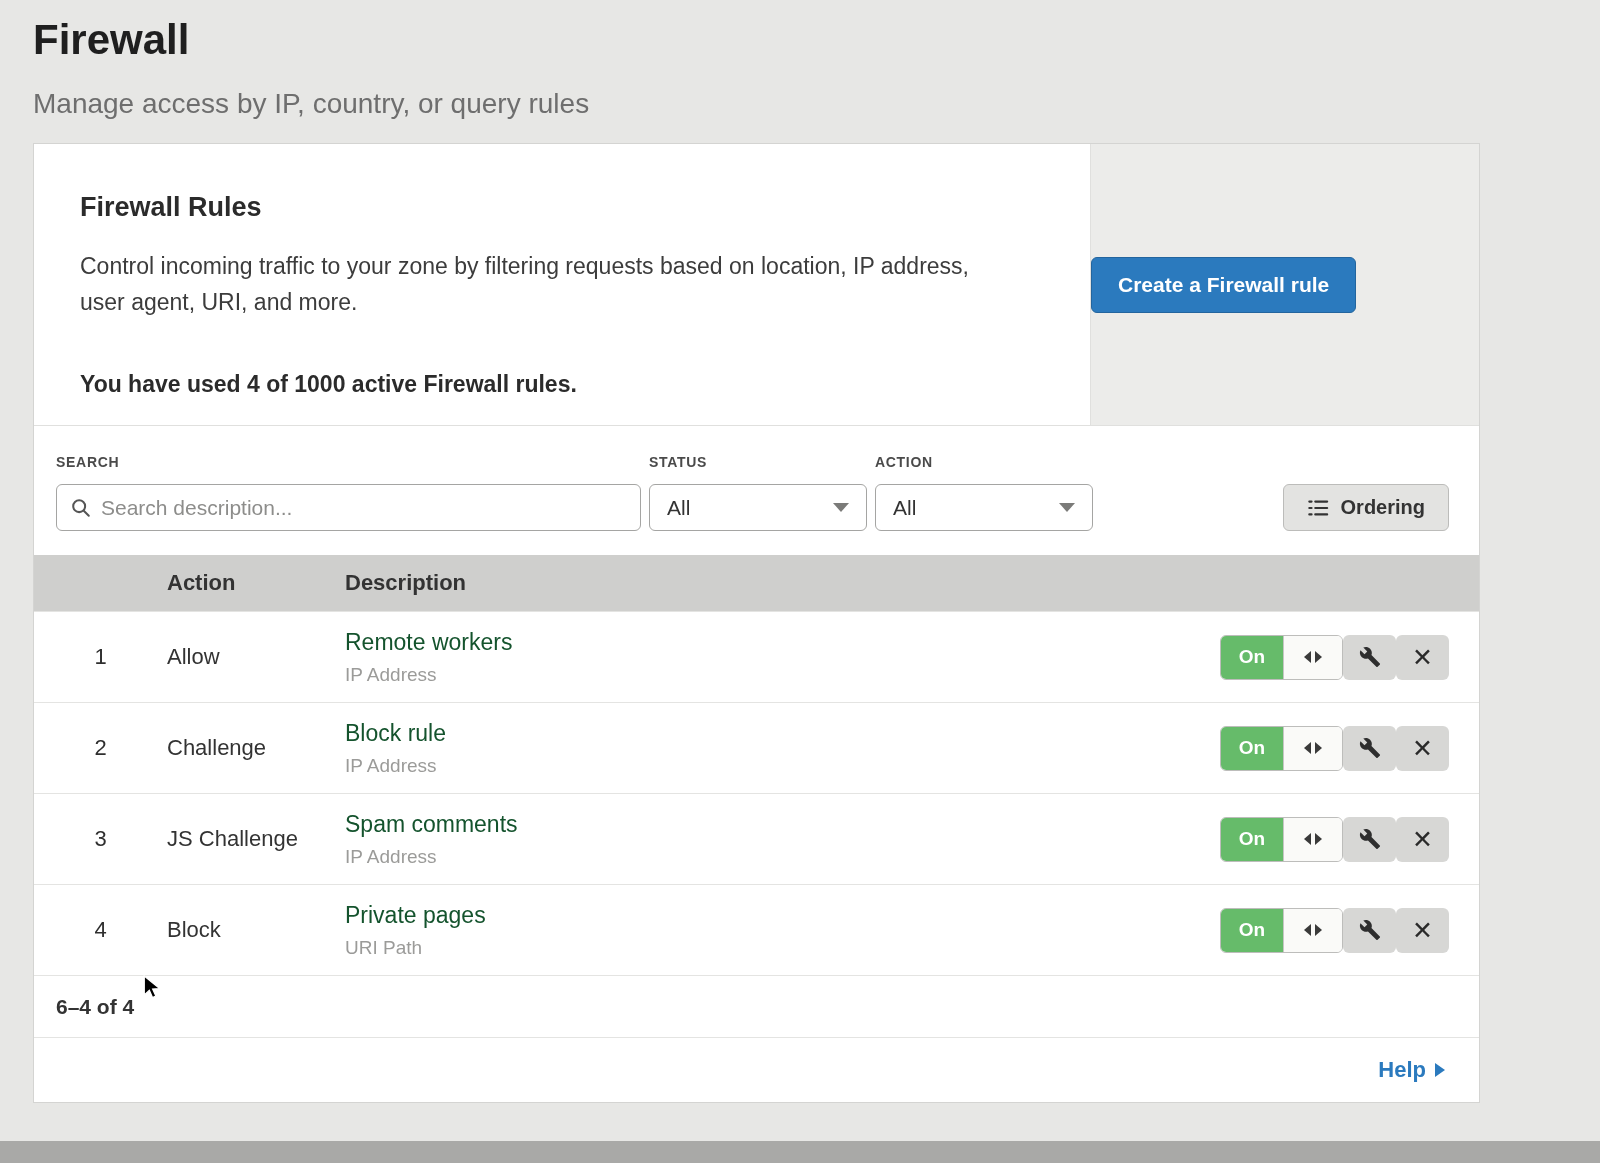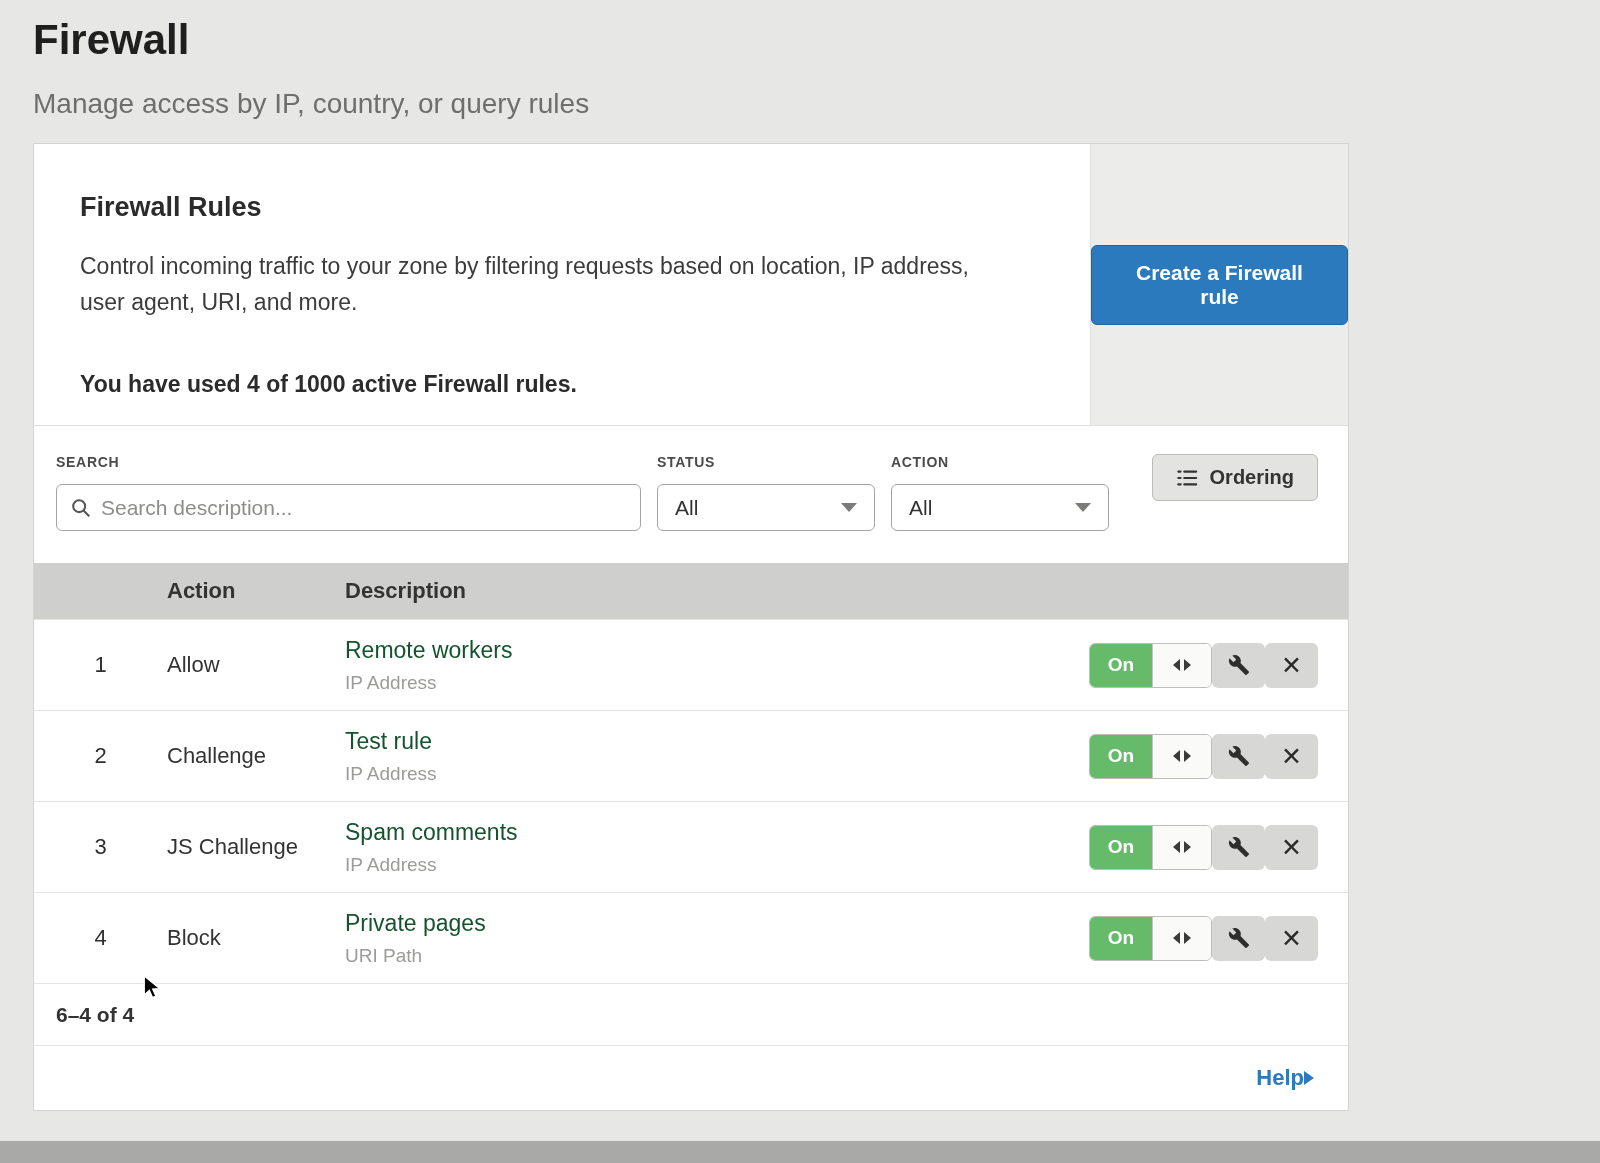--- a/index.html
+++ b/index.html
@@ -9,39 +9,39 @@
     font-family:"Liberation Sans",sans-serif;
     position:relative;
     overflow:hidden;
     color:#2b2b2b;
   }
   .page-head{padding:10px 33px 0}
   .page-title{font-size:42px;font-weight:700;color:#1f1f1f;padding-top:6px}
   .page-subtitle{font-size:28px;color:#6e6e6e;margin-top:24px}
 
   .panel{
-    position:absolute;left:33px;top:143px;width:1316px;
+    position:absolute;left:33px;top:143px;width:1447px;
     background:#fff;border:1px solid #d4d4d2;
   }
 
   
   .panel-header{display:flex;border-bottom:1px solid #e0e0de;height:282px}
   .panel-header-left{width:1056px;padding:48px 70px 0 46px;background:#fff}
   .card-heading{font-size:27px;font-weight:700;color:#2b2b2b;margin-bottom:26px}
   .card-desc{font-size:23px;color:#3c3c3c;line-height:1.55;max-width:950px}
   .card-usage{font-size:23px;font-weight:700;color:#2b2b2b;margin-top:51px}
   .panel-header-right{flex:1;background:#ececea;display:flex;align-items:center;border-left:1px solid #e0e0de}
   .create-btn{
     background:#2b7abe;color:#fff;font-size:21px;font-weight:600;
     border:1px solid #23659e;border-radius:6px;padding:15px 26px;
     cursor:pointer;font-family:inherit;
   }
 
   
-  .filters{display:flex;padding:28px 30px 32px 22px;gap:16px}
+  .filters{display:flex;align-items:flex-end;padding:28px 30px 24px 22px;gap:8px}
   .filter label{display:block;font-size:14px;font-weight:700;color:#4a4a4a;letter-spacing:.7px;margin-bottom:14px}
   .search-box{
     width:585px;height:47px;border:1px solid #a5a5a3;border-radius:6px;background:#fff;
     display:flex;align-items:center;padding:0 13px;gap:9px;
   }
   .search-box input{border:none;outline:none;flex:1;font-size:21px;color:#444;font-family:inherit;background:transparent}
   .search-box input::placeholder{color:#8d8d8b}
   .select{
     width:218px;height:47px;border:1px solid #a5a5a3;border-radius:6px;background:#fff;
     display:flex;align-items:center;justify-content:space-between;padding:0 17px;
@@ -70,21 +70,21 @@
   .toggle{display:flex;height:45px;border-radius:6px;overflow:hidden;border:1px solid #bdbdbb;cursor:pointer;background:#fff}
   .toggle-on{width:62px;background:#66bb6a;color:#fff;font-size:19px;font-weight:600;display:flex;align-items:center;justify-content:center}
   .toggle-handle{width:59px;background:#fafaf8;display:flex;align-items:center;justify-content:center;gap:4px;border-left:1px solid #c6c6c4}
   .tri-l{width:0;height:0;border-top:6px solid transparent;border-bottom:6px solid transparent;border-right:7px solid #3a3a3a}
   .tri-r{width:0;height:0;border-top:6px solid transparent;border-bottom:6px solid transparent;border-left:7px solid #3a3a3a}
   .icon-btn{width:53px;height:45px;background:#d7d7d5;border:none;border-radius:6px;display:flex;align-items:center;justify-content:center;cursor:pointer}
   .x-glyph{font-size:25px;font-weight:700;color:#2a2a2a;line-height:1;font-family:"DejaVu Sans",sans-serif}
 
   .pagination{height:62px;display:flex;align-items:center;padding-left:22px;font-size:21px;font-weight:700;color:#333;border-top:1px solid #e4e4e2}
   .panel-footer{height:65px;border-top:1px solid #e4e4e2;display:flex;align-items:center;justify-content:flex-end;padding-right:34px}
-  .help{color:#2b7abe;font-size:22px;font-weight:600;display:flex;align-items:center;text-decoration:none;cursor:pointer}
+  .help{color:#2b7abe;font-size:22px;font-weight:600;display:flex;align-items:center;gap:9px;text-decoration:none;cursor:pointer}
   .help-arrow{width:0;height:0;border-top:7px solid transparent;border-bottom:7px solid transparent;border-left:10px solid #2b7abe}
 
   .bottom-bar{position:absolute;left:0;right:0;bottom:0;height:22px;background:#a9a9a7}
   .cursor{position:absolute;left:143px;top:975px;pointer-events:none}
 </style>
 </head>
 <body>
 
 <div class="page-head">
   <div class="page-title">Firewall</div>
@@ -174,21 +174,21 @@
       <button class="icon-btn">
         <span class="x-glyph">✕</span>
       </button>
     </div>
   </div>
 
   <div class="row">
     <div class="col-num">2</div>
     <div class="col-action">Challenge</div>
     <div class="col-desc">
-      <div class="desc-title">Test rule</div>
+      <div class="desc-title">Block rule</div>
       <div class="desc-sub">IP Address</div>
     </div>
     <div class="col-controls">
       <div class="toggle">
         <span class="toggle-on">On</span>
         <span class="toggle-handle">
             <i class="tri-l"></i>
             <i class="tri-r"></i>
           </span>
       </div>

